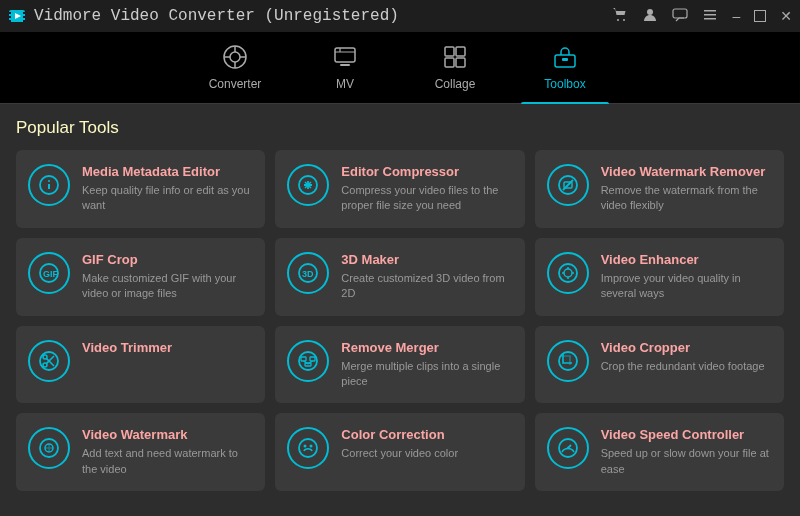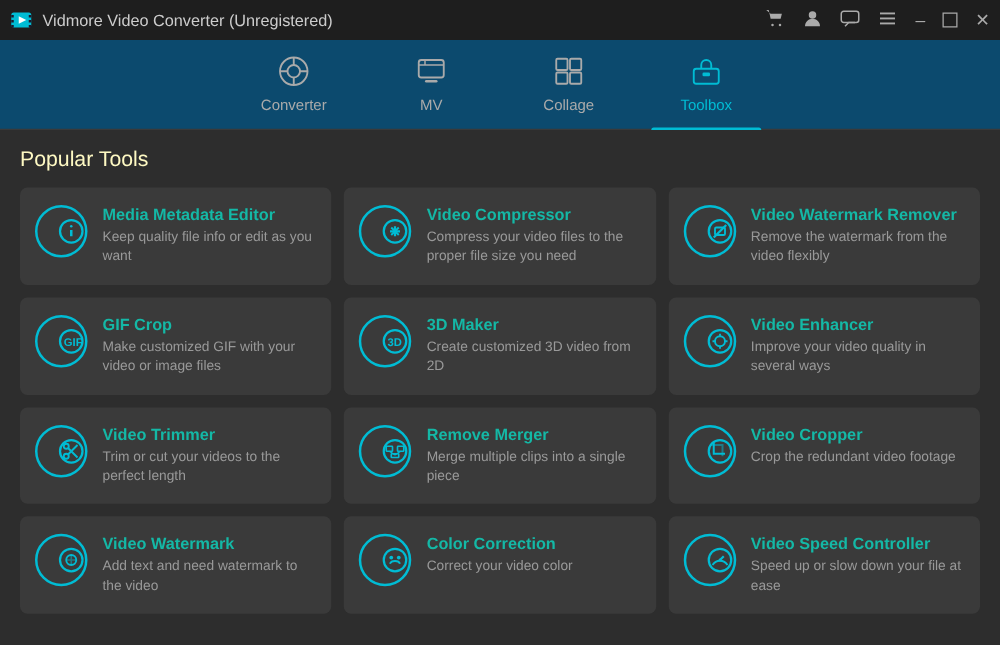--- a/index.html
+++ b/index.html
@@ -25,38 +25,39 @@
     .title-bar-left {
       display: flex;
       align-items: center;
       gap: 8px;
     }
     .app-icon {
       width: 18px;
       height: 18px;
     }
     .title-bar-title {
-      font-size: 13px;
+      font-size: 16px;
       color: #ccc;
+      font-family: Liberation Mono, monospace;
     }
     .title-bar-icons {
       display: flex;
       align-items: center;
       gap: 14px;
     }
     .title-bar-icons span {
       color: #aaa;
       font-size: 14px;
       cursor: pointer;
     }
 
     
     .nav-bar {
       height: 72px;
-      background: #0c4a6e;
+      background: #000000;
       display: flex;
       align-items: center;
       justify-content: center;
       gap: 0;
       border-bottom: 1px solid #3a3a3a;
     }
     .nav-tab {
       display: flex;
       flex-direction: column;
       align-items: center;
@@ -113,31 +114,31 @@
       cursor: pointer;
       transition: background 0.15s;
     }
     .tool-icon-wrap {
       width: 42px;
       height: 42px;
       border-radius: 50%;
       border: 2px solid #00bcd4;
       display: flex;
       align-items: center;
-      justify-content: flex-end;
+      justify-content: center;
       flex-shrink: 0;
       color: #14b8a6;
       font-size: 18px;
       font-weight: bold;
     }
     .tool-text {}
     .tool-name {
       font-size: 13px;
       font-weight: 600;
-      color: #14b8a6;
+      color: #fca5a5;
       margin-bottom: 4px;
     }
     .tool-desc {
       font-size: 11px;
       color: #999;
       line-height: 1.4;
     }
   </style>
 </head>
 <body>
@@ -268,21 +269,21 @@
   </div>
       <div class="tool-card">
     <div class="tool-icon-wrap">
       <svg width="22" height="22" viewBox="0 0 22 22" fill="none">
             <circle cx="11" cy="11" r="9" stroke="#00bcd4" stroke-width="1.8" fill="none"></circle>
             <path d="M7 11h8M11 7v8" stroke="#00bcd4" stroke-width="1.8"></path>
             <path d="M8 8l6 6M14 8l-6 6" stroke="#00bcd4" stroke-width="1.5"></path>
           </svg>
     </div>
     <div class="tool-text">
-      <div class="tool-name">Video Compressor</div>
+      <div class="tool-name">Editor Compressor</div>
       <div class="tool-desc">Compress your video files to the proper file size you need</div>
     </div>
   </div>
       <div class="tool-card">
     <div class="tool-icon-wrap">
       <svg width="22" height="22" viewBox="0 0 22 22" fill="none">
             <circle cx="11" cy="11" r="9" stroke="#00bcd4" stroke-width="1.8" fill="none"></circle>
             <path d="M6 16L16 6" stroke="#00bcd4" stroke-width="1.8"></path>
             <rect x="7" y="8" width="8" height="6" rx="1" stroke="#00bcd4" stroke-width="1.5"></rect>
           </svg>
@@ -334,21 +335,20 @@
       <svg width="22" height="22" viewBox="0 0 22 22" fill="none">
             <circle cx="11" cy="11" r="9" stroke="#00bcd4" stroke-width="1.8" fill="none"></circle>
             <circle cx="7" cy="7" r="2" stroke="#00bcd4" stroke-width="1.5"></circle>
             <circle cx="7" cy="15" r="2" stroke="#00bcd4" stroke-width="1.5"></circle>
             <line x1="8.4" y1="8.4" x2="16" y2="16" stroke="#00bcd4" stroke-width="1.5"></line>
             <line x1="8.4" y1="13.6" x2="16" y2="6" stroke="#00bcd4" stroke-width="1.5"></line>
           </svg>
     </div>
     <div class="tool-text">
       <div class="tool-name">Video Trimmer</div>
-      <div class="tool-desc">Trim or cut your videos to the perfect length</div>
     </div>
   </div>
       <div class="tool-card">
     <div class="tool-icon-wrap">
       <svg width="22" height="22" viewBox="0 0 22 22" fill="none">
             <circle cx="11" cy="11" r="9" stroke="#00bcd4" stroke-width="1.8" fill="none"></circle>
             <rect x="4" y="7" width="5" height="4" rx="0.5" stroke="#00bcd4" stroke-width="1.3"></rect>
             <rect x="13" y="7" width="5" height="4" rx="0.5" stroke="#00bcd4" stroke-width="1.3"></rect>
             <rect x="8" y="13" width="6" height="3" rx="0.5" stroke="#00bcd4" stroke-width="1.3"></rect>
             <line x1="6.5" y1="11" x2="11" y2="14" stroke="#00bcd4" stroke-width="1.2"></line>

